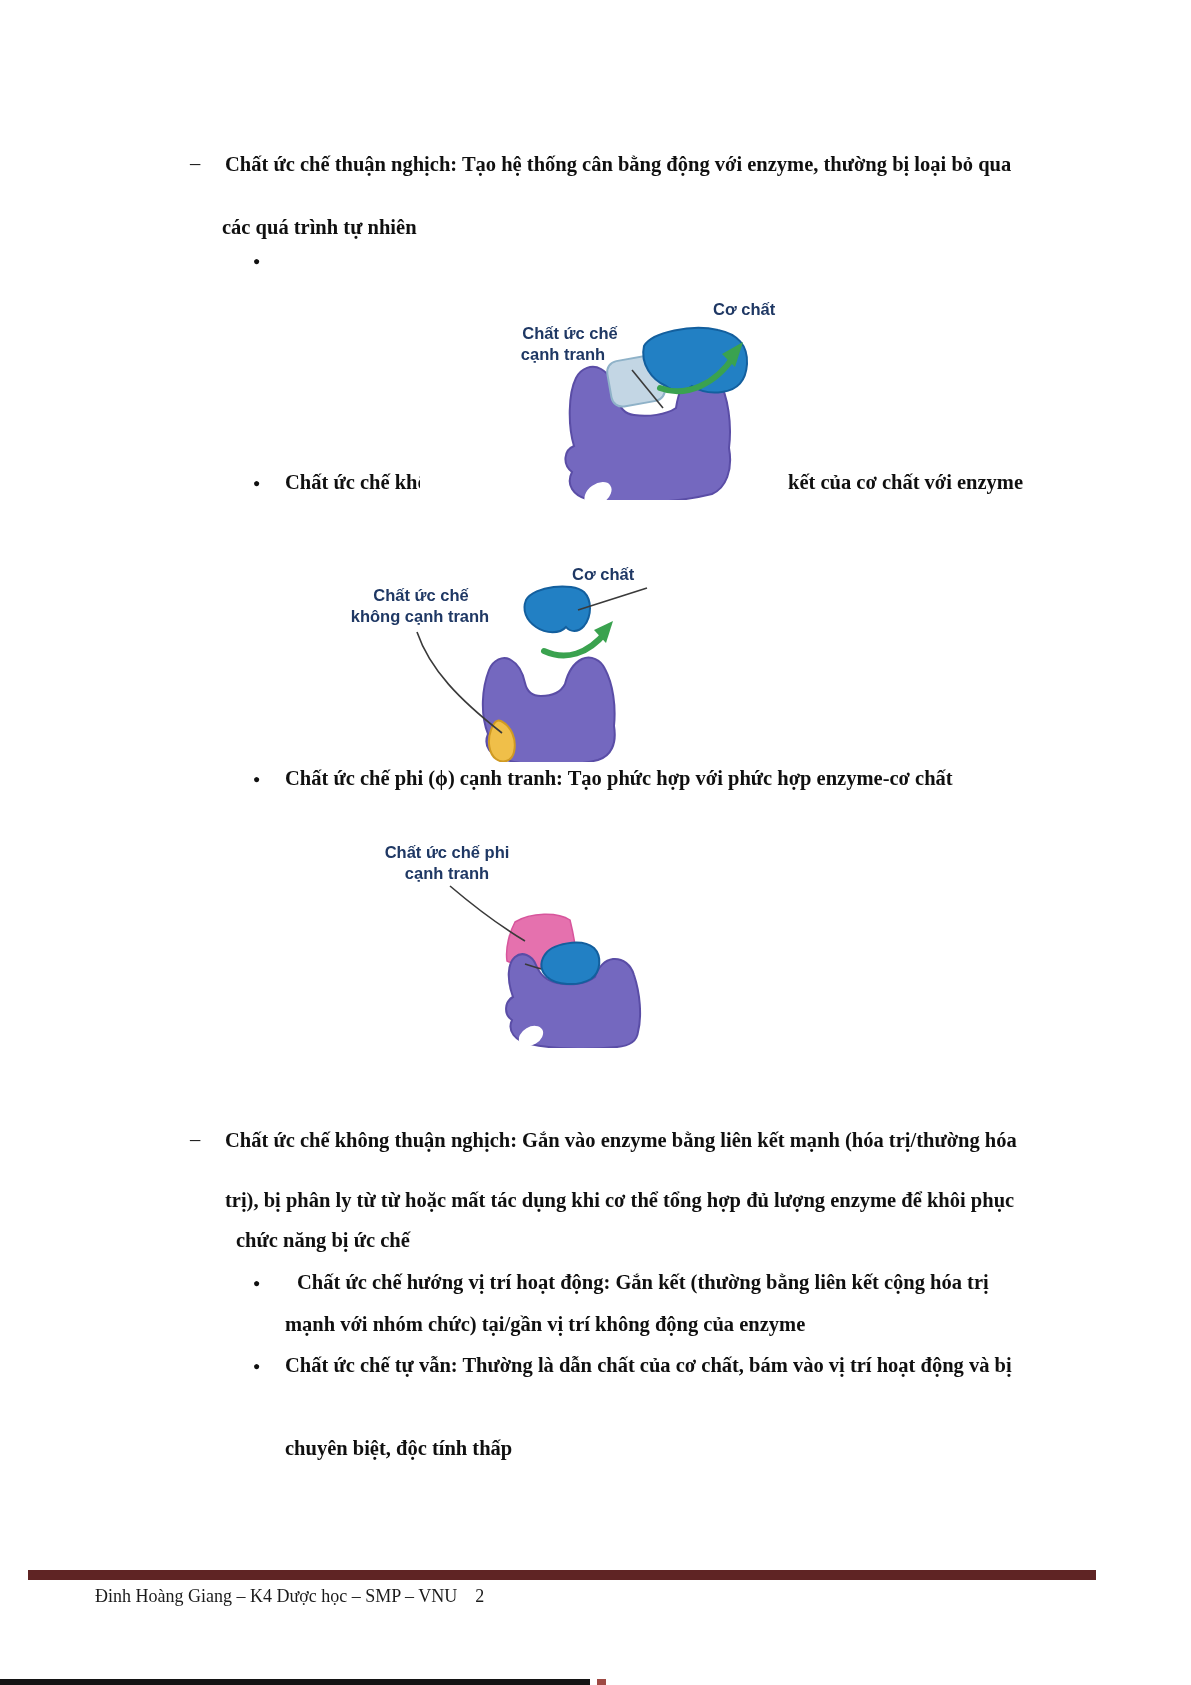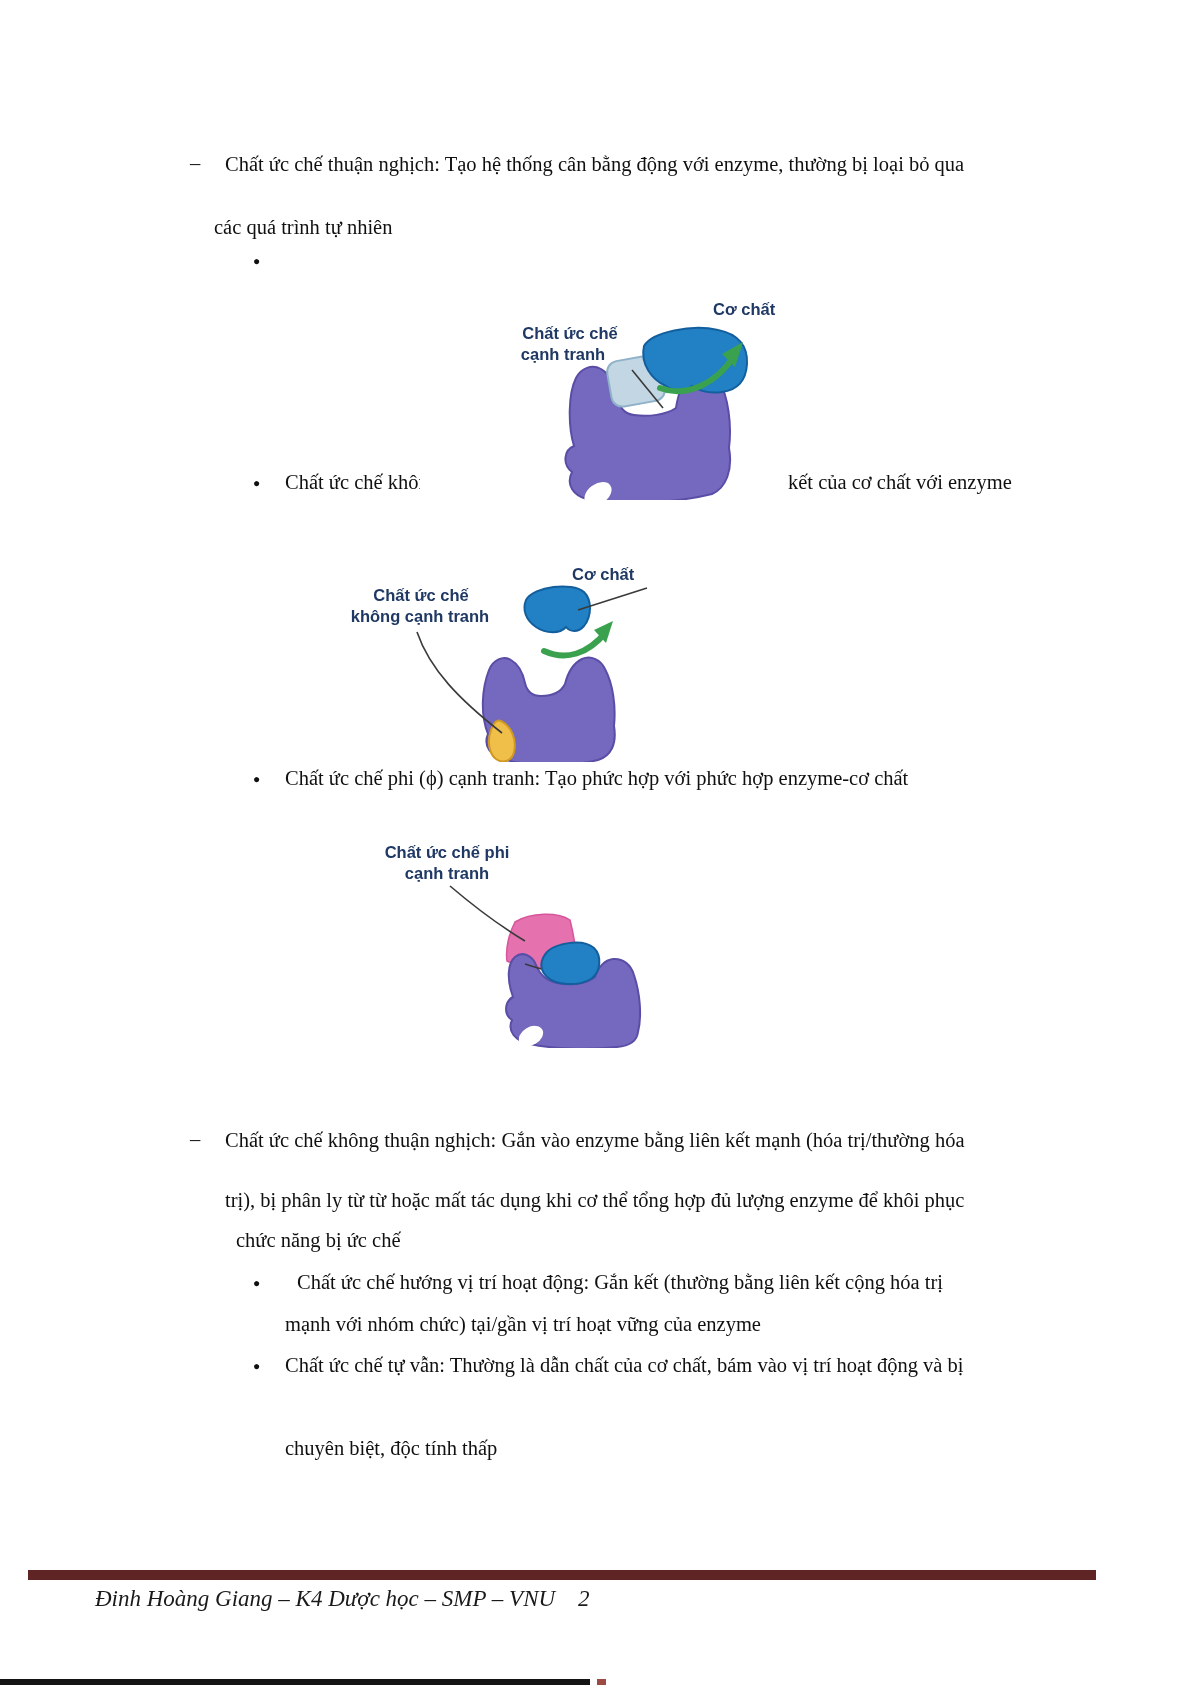--- a/index.html
+++ b/index.html
@@ -1,43 +1,43 @@
 <!DOCTYPE html>
 <html><head>
 <meta charset="utf-8">
 <style>
   html,body{margin:0;padding:0;}
   body{width:1191px;height:1685px;position:relative;background:#ffffff;overflow:hidden;
        font-family:"Liberation Serif", serif;}
   .page{position:absolute;inset:0;background:#ffffff;}
-  .tl{position:absolute;font-size:20.5px;color:#101010;white-space:pre;line-height:1.25;}
+  .tl{position:absolute;font-size:20.5px;color:#101010;white-space:pre;line-height:1.25;font-weight:bold;}
   .marker{position:absolute;font-size:20.5px;color:#101010;}
   .bullet{font-size:12px;}
   .fig{position:absolute;background:#ffffff;z-index:5;}
   .figtext{font-family:"Liberation Sans", sans-serif;font-size:16.5px;font-weight:700;}
   .ptr{stroke:#3a3a3a;stroke-width:1.6;fill:none;}
   .arrow{stroke-width:6;fill:none;stroke-linecap:round;}
   .enzyme{stroke:#5a4da6;stroke-width:2;}
   .substrate{stroke:#135f9e;stroke-width:2;}
   .inhib-comp{stroke:#8fb2c8;stroke-width:2;}
   .inhib-yellow{stroke:#d09a22;stroke-width:2;}
   .inhib-pink{stroke:#d7559c;stroke-width:1.5;}
   .footer-rule{position:absolute;left:28px;top:1570px;width:1068px;height:10px;background:#5f2424;}
-  .footer-text{position:absolute;left:95px;top:1586px;font-size:23px;color:#1a1a1a;white-space:pre;font-style:italic;}
+  .footer-text{position:absolute;left:95px;top:1586px;font-size:18px;color:#1a1a1a;white-space:pre;}
   .bottom-bar{position:absolute;left:0;top:1679px;width:590px;height:6px;background:#141414;}
   .bottom-tick{position:absolute;left:597px;top:1679px;width:9px;height:6px;background:#9e4a44;}
 </style>
 </head>
 <body>
 
 <div class="page">
 
   <span class="marker" style="left:190px;top:152px">–</span>
   <div class="tl" style="left:225px;top:152px">Chất ức chế thuận nghịch: Tạo hệ thống cân bằng động với enzyme, thường bị loại bỏ qua</div>
-  <div class="tl" style="left:214px;top:215px">các quá trình tự nhiên</div>
+  <div class="tl" style="left:222px;top:215px">các quá trình tự nhiên</div>
 
   <span class="marker bullet" style="left:253px;top:254px">●</span>
 
   <svg class="fig" style="left:420px;top:282px" width="365" height="218" viewBox="0 0 365 218">
     <path class="enzyme" d="M 170 218 C 152 214 146 202 152 190 C 142 182 144 168 154 164 C 148 144 148 112 156 96 C 161 86 172 82 181 87 C 190 92 195 102 197 114 C 199 126 205 132 214 133 C 228 135 246 133 256 126 C 258 112 263 99 272 93 C 281 87 293 90 299 99 C 308 114 312 142 309 166 C 313 188 306 206 292 212 C 256 221 205 223 170 218 Z" fill="#7468bf"></path>
     <ellipse cx="178" cy="212" rx="15" ry="10" fill="#ffffff" transform="rotate(-35 178 212)"></ellipse>
     <rect class="inhib-comp" x="189" y="76" width="54" height="46" rx="11" transform="rotate(-10 216 99)" fill="#c3d6e4"></rect>
     <path class="substrate" d="M 224 64 C 232 50 272 42 298 48 C 318 52 328 64 327 82 C 326 98 318 108 302 110 C 288 112 278 108 272 104 C 264 110 254 110 246 104 C 232 98 220 82 224 64 Z" fill="#2280c4"></path>
     <path class="arrow" d="M 240 106 C 266 116 296 102 314 74" stroke="#3aa24f"></path>
     <polygon points="323,60 302,72 315,85" fill="#3aa24f"></polygon>
@@ -78,21 +78,21 @@
     <text class="figtext" x="92" y="51" text-anchor="middle" fill="#1f3864">cạnh tranh</text>
   </svg>
 
   <span class="marker" style="left:190px;top:1128px">–</span>
   <div class="tl" style="left:225px;top:1128px">Chất ức chế không thuận nghịch: Gắn vào enzyme bằng liên kết mạnh (hóa trị/thường hóa</div>
   <div class="tl" style="left:225px;top:1188px">trị), bị phân ly từ từ hoặc mất tác dụng khi cơ thể tổng hợp đủ lượng enzyme để khôi phục</div>
   <div class="tl" style="left:236px;top:1228px">chức năng bị ức chế</div>
 
   <span class="marker bullet" style="left:253px;top:1276px">●</span>
   <div class="tl" style="left:297px;top:1270px">Chất ức chế hướng vị trí hoạt động: Gắn kết (thường bằng liên kết cộng hóa trị</div>
-  <div class="tl" style="left:285px;top:1312px">mạnh với nhóm chức) tại/gần vị trí hoạt vững của enzyme</div>
+  <div class="tl" style="left:285px;top:1312px">mạnh với nhóm chức) tại/gần vị trí không động của enzyme</div>
 
   <span class="marker bullet" style="left:253px;top:1359px">●</span>
   <div class="tl" style="left:285px;top:1353px">Chất ức chế tự vẫn: Thường là dẫn chất của cơ chất, bám vào vị trí hoạt động và bị</div>
   <div class="tl" style="left:285px;top:1436px">chuyên biệt, độc tính thấp</div>
 
   <div class="footer-rule"></div>
   <div class="footer-text">Đinh Hoàng Giang – K4 Dược học – SMP – VNU    2</div>
 
   <div class="bottom-bar"></div>
   <div class="bottom-tick"></div>

